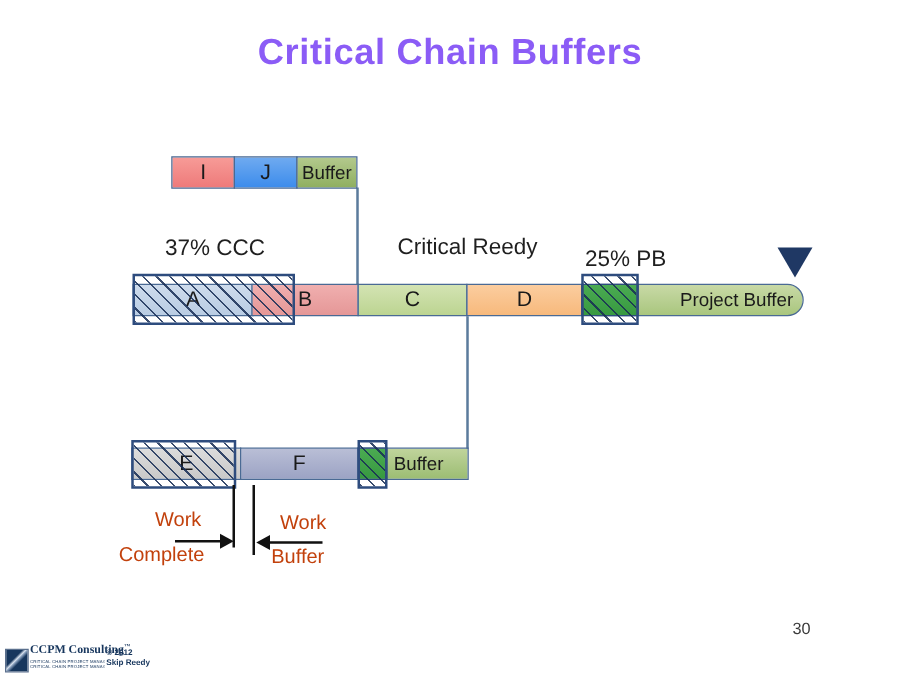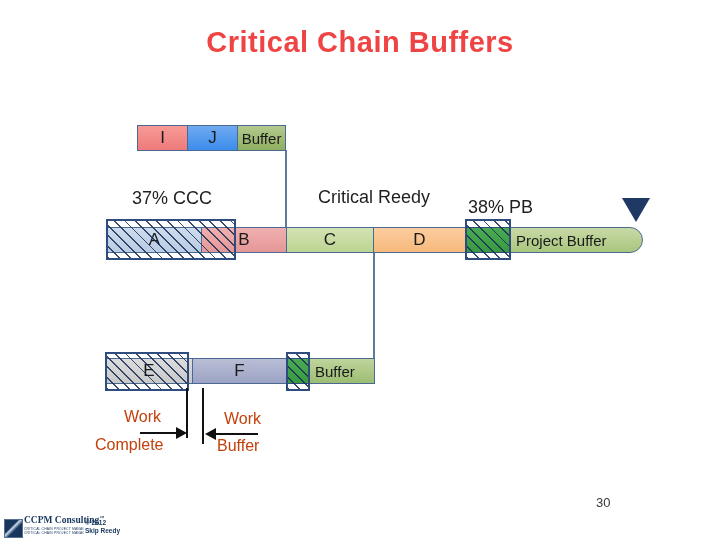--- a/index.html
+++ b/index.html
@@ -2,21 +2,21 @@
 <html><head>
 <meta charset="utf-8">
 <style>
   html,body{margin:0;padding:0;background:#888;}
   .slide{
     position:relative;width:720px;height:540px;background:#ffffff;
     font-family:"Liberation Sans", sans-serif;overflow:hidden;
   }
   .slide-title{
     position:absolute;top:26px;left:0;width:720px;text-align:center;
-    font-size:29px;font-weight:bold;color:#ef4444;letter-spacing:0.5px;margin:0;
+    font-size:29px;font-weight:bold;color:#8b5cf6;letter-spacing:0.5px;margin:0;
   }
   
   .task{
     position:absolute;box-sizing:border-box;border:1.5px solid #4A6A94;
     display:flex;align-items:center;justify-content:center;
     font-size:17px;color:#1a1a1a;z-index:2;
   }
   .buffer-label{font-size:15px;}
   
   .hatch{
@@ -35,21 +35,21 @@
     position:absolute;width:0;height:0;z-index:5;
     border-left:14px solid transparent;border-right:14px solid transparent;
     border-top:24px solid #1F3864;
   }
   .stub{position:absolute;width:2px;background:#111;z-index:5;}
   .arrow-line{position:absolute;height:2px;background:#111;z-index:5;}
   .arrow-head{position:absolute;width:0;height:0;z-index:5;}
   .arrow-head.right{border-top:6px solid transparent;border-bottom:6px solid transparent;border-left:11px solid #111;}
   .arrow-head.left{border-top:6px solid transparent;border-bottom:6px solid transparent;border-right:11px solid #111;}
   .work-label{position:absolute;font-size:16px;color:#c2410c;z-index:5;white-space:nowrap;}
-  .page-number{position:absolute;left:596px;top:495px;font-size:13px;color:#3a3a3a;}
+  .page-number{position:absolute;left:634px;top:495px;font-size:13px;color:#3a3a3a;}
   
   .logo-icon{
     position:absolute;left:4px;top:519px;width:17px;height:17px;
     background:linear-gradient(135deg,#17365D 38%,#d9e2ee 46%,#8fa5c2 50%,#17365D 60%);
     border:0.5px solid #5a6f8d;
   }
   .logo-brand{
     position:absolute;left:24px;top:515px;font-family:"Liberation Serif",serif;
     font-weight:bold;font-size:9.5px;color:#17365D;white-space:nowrap;
   }
@@ -71,29 +71,29 @@
   <h1 class="slide-title">Critical Chain Buffers</h1>
 
   <div class="task" style="left:137px;top:125px;width:51px;height:26px;background:linear-gradient(180deg,#F79B97,#EE7A7A);">I</div>
   <div class="task" style="left:187px;top:125px;width:51px;height:26px;background:linear-gradient(180deg,#6FAAF0,#3C8CEC);">J</div>
   <div class="task buffer-label" style="left:237px;top:125px;width:49px;height:26px;background:linear-gradient(180deg,#B3C98D,#8FAF60);">Buffer</div>
 
   <div class="connector" style="left:285px;top:150px;height:78px;"></div>
 
   <div class="diagram-label" style="left:132px;top:188px;text-align:center;">37% CCC</div>
   <div class="diagram-label" style="left:318px;top:187px;">Critical Reedy</div>
-  <div class="diagram-label" style="left:468px;top:197px;">38% PB</div>
+  <div class="diagram-label" style="left:468px;top:197px;">25% PB</div>
 
   <div class="marker-triangle" style="left:622px;top:198px;"></div>
 
   <div class="task" style="left:106px;top:227px;width:97px;height:26px;background:linear-gradient(180deg,#CEDBEC,#B9CCE3);">A</div>
   <div class="task" style="left:201px;top:227px;width:86px;height:26px;background:linear-gradient(180deg,#F0AFAF,#E59797);">B</div>
   <div class="task" style="left:286px;top:227px;width:88px;height:26px;background:linear-gradient(180deg,#D3E3B3,#BCD491);">C</div>
   <div class="task" style="left:373px;top:227px;width:93px;height:26px;background:linear-gradient(180deg,#FBCD9F,#F7B97C);">D</div>
-  <div class="task buffer-label" style="left:465px;top:227px;width:178px;height:26px;background:linear-gradient(180deg,#C8D9A6,#A9C67E);justify-content:flex-start;padding-left:50px;border-radius:13px;">Project Buffer</div>
+  <div class="task buffer-label" style="left:465px;top:227px;width:178px;height:26px;background:linear-gradient(180deg,#C8D9A6,#A9C67E);justify-content:flex-start;padding-left:78px;border-radius:13px;">Project Buffer</div>
 
   <div class="consumed" style="left:465px;top:227px;width:46px;height:26px;"></div>
 
   <div class="hatch" style="left:106px;top:219px;width:130px;height:41px;"></div>
   <div class="hatch" style="left:465px;top:219px;width:46px;height:41px;"></div>
 
   <div class="connector" style="left:373px;top:253px;height:106px;"></div>
 
   <div class="task" style="left:105px;top:358px;width:88px;height:26px;background:linear-gradient(180deg,#DCDCDC,#C9C9C9);">E</div>
   <div class="task" style="left:192px;top:358px;width:95px;height:26px;background:linear-gradient(180deg,#B9BED6,#9CA3C4);">F</div>

